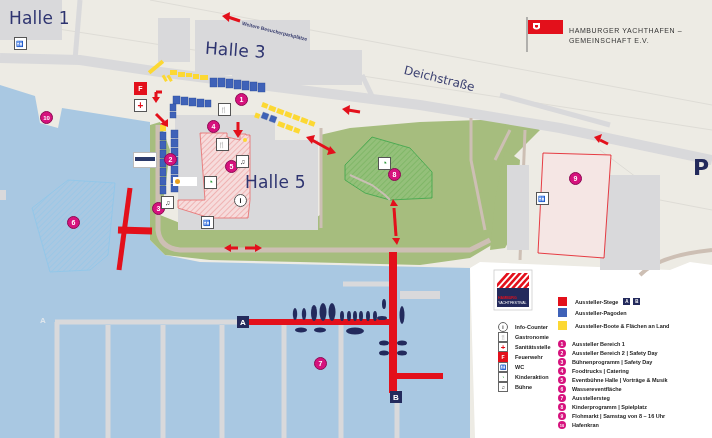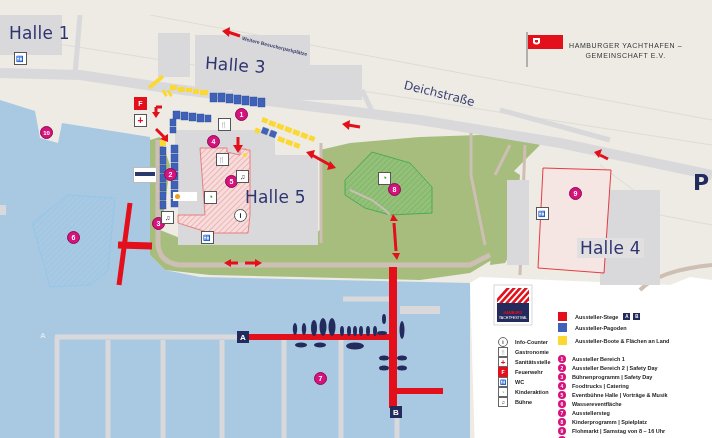--- a/index.html
+++ b/index.html
@@ -1,17 +1,17 @@
 <!DOCTYPE html>
 <html><head>
 <meta charset="utf-8">
 <style>
   html,body{margin:0;padding:0;}
   body{width:712px;height:438px;overflow:hidden;background:#edebe4;font-family:"Liberation Sans",sans-serif;position:relative;}
-  #map{position:absolute;left:0;top:15px;width:712px;height:420px;text-align:center;}
+  #map{position:absolute;left:0;top:0;width:712px;height:420px;}
   .abs{position:absolute;}
   .hall-label{position:absolute;color:#2e3470;font-family:"DejaVu Sans",sans-serif;font-size:17px;letter-spacing:0.2px;}
   .street{position:absolute;color:#3a3f70;font-family:"DejaVu Sans",sans-serif;font-size:12px;transform:rotate(14deg);transform-origin:left top;}
   .small-street{position:absolute;color:#3a3f70;font-size:5px;transform:rotate(14deg);transform-origin:left top;font-weight:bold;}
   .pin{position:absolute;width:11px;height:11px;border-radius:50%;background:#d6127d;border:1px solid #8a0c52;color:#fff;font-size:7px;font-weight:bold;display:flex;align-items:center;justify-content:center;line-height:1;}
   .icon-box{position:absolute;width:11px;height:11px;background:#fff;border:1px solid #555;font-size:7px;display:flex;align-items:center;justify-content:center;line-height:1;color:#222;}
   .red-box{background:#e3101b;color:#fff;border-color:#e3101b;font-weight:bold;}
   .pier-marker{position:absolute;width:12px;height:12px;background:#232a5c;color:#fff;font-size:8px;font-weight:bold;display:flex;align-items:center;justify-content:center;}
   .logo-org{position:absolute;left:569px;top:26px;color:#333;font-size:7px;letter-spacing:0.6px;line-height:10px;}
   .legend-row{position:absolute;display:flex;align-items:center;font-size:5.5px;color:#222;font-weight:bold;white-space:nowrap;}
@@ -241,21 +241,20 @@
   
   <div class="logo-org">
     <div>HAMBURGER YACHTHAFEN –</div>
     <div>GEMEINSCHAFT E.V.</div>
   </div>
 
   
   <div class="hall-label" style="left:9px;top:8px;">Halle 1</div>
   <div class="hall-label" style="left:205px;top:40px;transform:rotate(4deg);">Halle 3</div>
   <div class="hall-label" style="left:245px;top:172px;">Halle 5</div>
-  <div class="hall-label" style="left:577px;top:223px;background:#e1dfdf;padding:0 3px;">Halle 4</div>
   <div class="street" style="left:406px;top:63px;">Deichstraße</div>
   <div class="small-street" style="left:243px;top:20px;">Weitere Besucherparkplätze</div>
   <div class="parking">P</div>
 
   
   <div class="pier-marker" style="left:237px;top:316px;">A</div>
   <div class="pier-marker" style="left:390px;top:391px;">B</div>
   <div class="abs" style="left:40px;top:316px;color:#dfe6ec;font-size:8px;font-weight:bold;">A</div>
 
   

